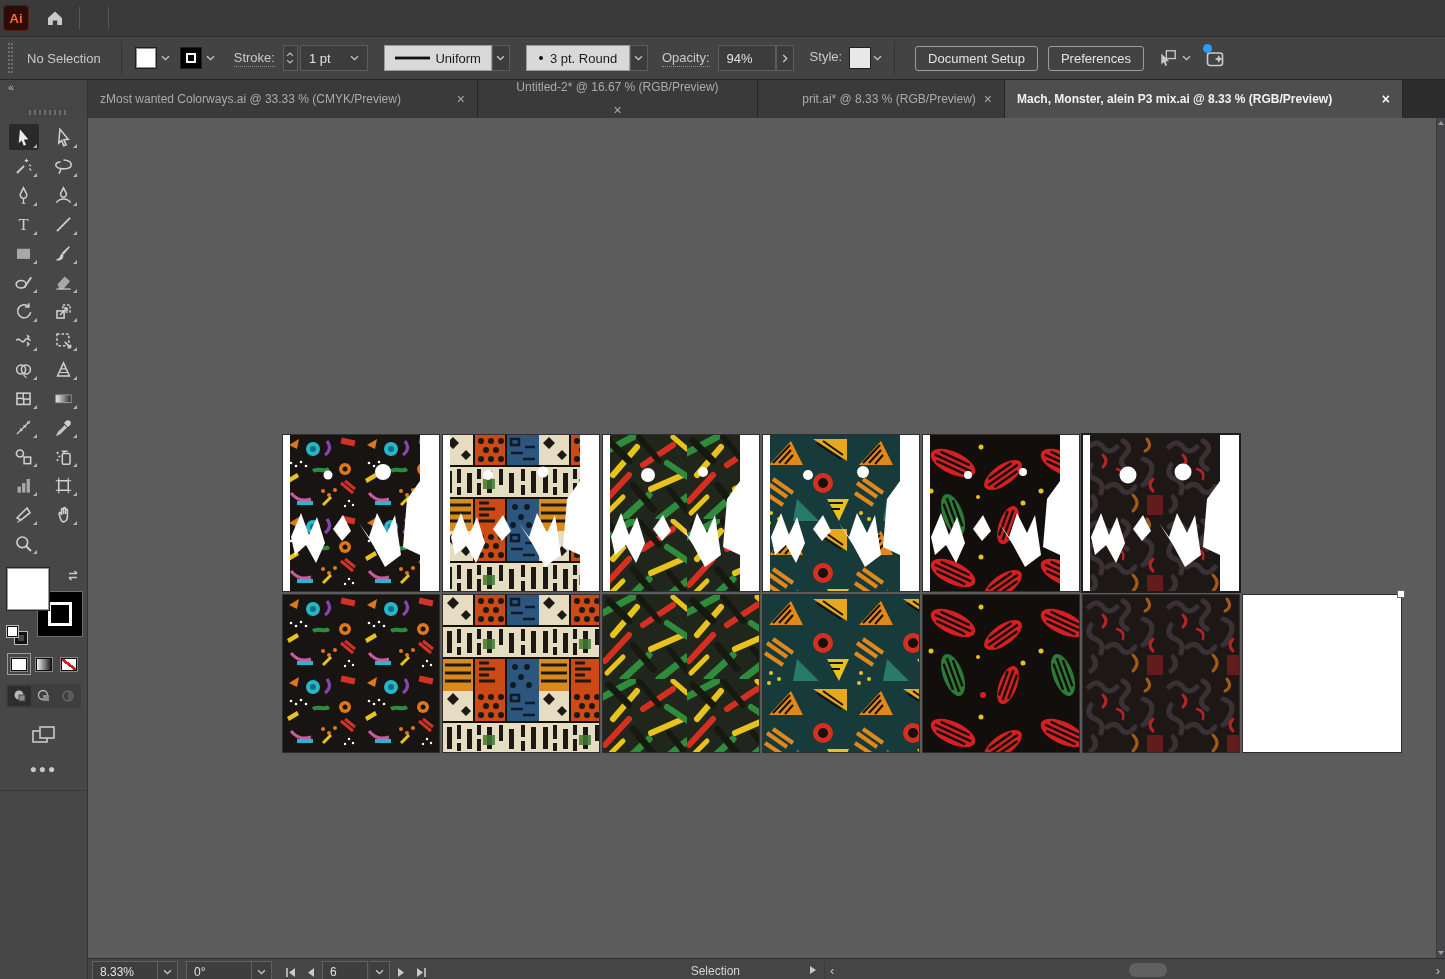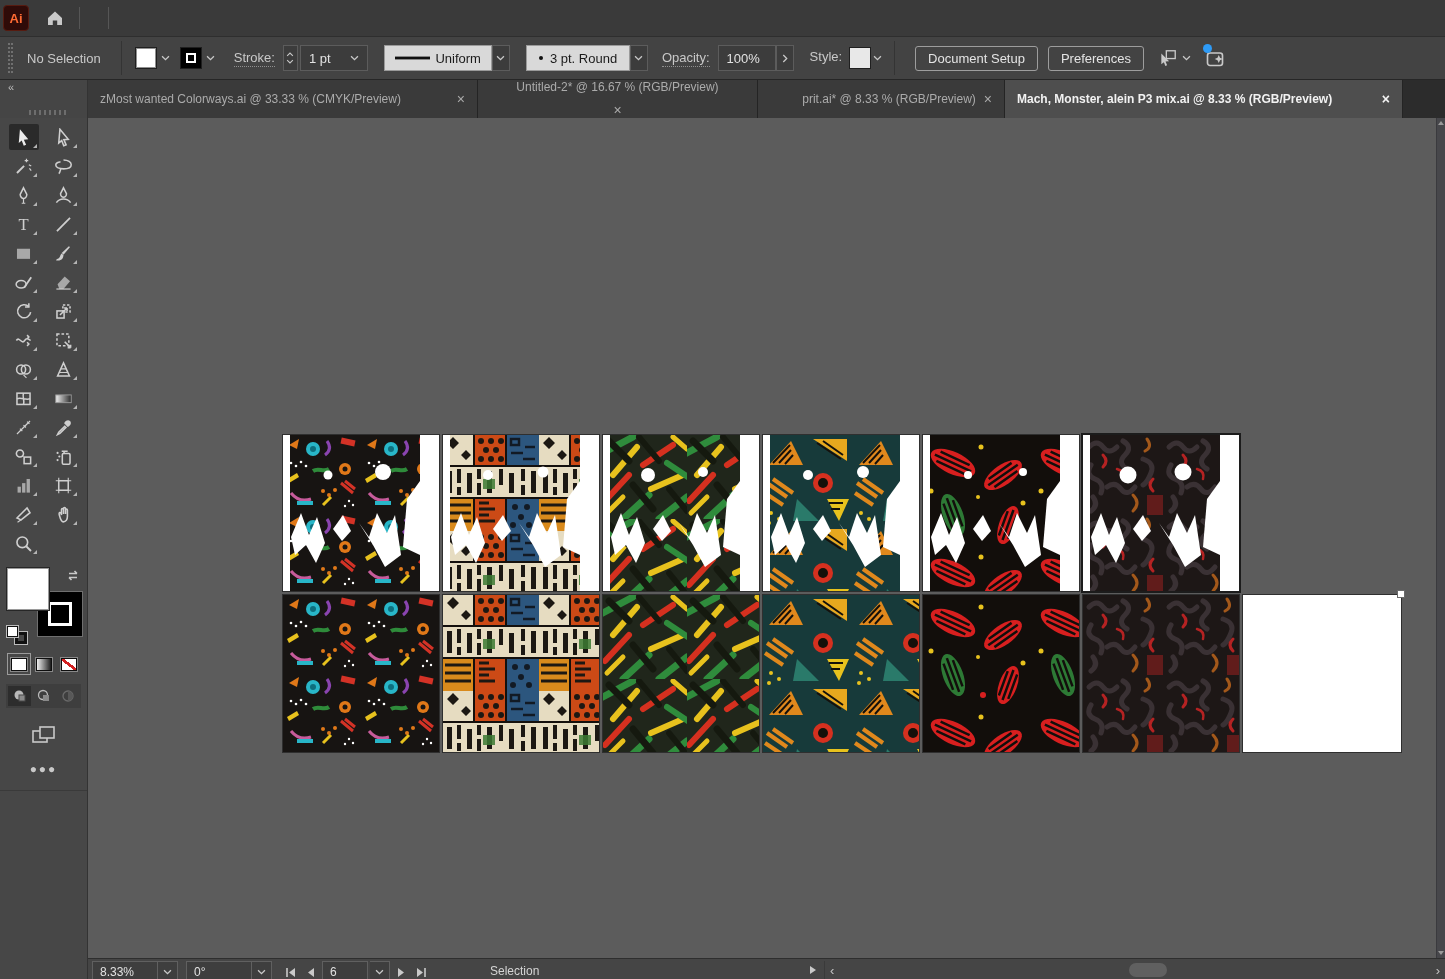--- a/index.html
+++ b/index.html
@@ -104,21 +104,21 @@
 
   
   .statusbar { flex:0 0 21px; background:#454545; border-top:1px solid #2e2e2e; display:flex;
     align-items:flex-start; padding:2px 0 0 4px; overflow:hidden; }
   .sb-field { height:22px; background:#3e3e3e; border:1px solid #606060; color:#e2e2e2; font-size:12px;
     display:flex; align-items:center; padding:0 7px; }
   .sb-chev { width:20px; height:22px; background:#3e3e3e; border:1px solid #606060; border-left:none;
     display:flex; align-items:center; justify-content:center; }
   .sb-nav { display:flex; align-items:center; gap:2px; margin-left:10px; }
   .sb-nav .nbtn { width:18px; height:18px; display:flex; align-items:center; justify-content:center; }
-  .sb-status { width:250px; margin-left:60px; text-align:left; color:#d5d5d5; font-size:12px; padding-top:3px; }
+  .sb-status { width:250px; margin-left:60px; text-align:right; color:#d5d5d5; font-size:12px; padding-top:3px; }
   .flyout { margin-left:70px; margin-top:5px; border-top:4px solid transparent; border-bottom:4px solid transparent;
     border-left:6px solid #c9c9c9; }
   .hscroll { flex:1; position:relative; height:19px; margin-left:8px; border-left:1px solid #3a3a3a; }
   .hs-arrow { position:absolute; top:0; height:19px; display:flex; align-items:center; color:#c2c2c2; font-size:13px; }
   .hs-thumb { position:absolute; left:49%; top:2px; width:38px; height:14px; border-radius:7px; background:#606060; }
 </style>
 </head>
 <body>
 
 <svg width="0" height="0" style="position:absolute">
@@ -355,21 +355,21 @@
         </svg>
       <span>3 pt. Round</span>
     </div>
     <div class="dark-chev-btn">
         <svg width="9" height="6" viewBox="0 0 10 7">
           <path d="M1,1.5 L5,5.5 L9,1.5" stroke="#c9c9c9" stroke-width="1.5" fill="none"></path>
         </svg>
       </div>
     <span class="lbl-dotted" style="margin:0 8px 0 14px">Opacity:</span>
     <div class="field" style="width:58px">
-      <span>100%</span>
+      <span>94%</span>
     </div>
     <div class="dark-chev-btn">
         <svg width="6" height="9" viewBox="0 0 7 10">
           <path d="M1.5,1 L5.5,5 L1.5,9" stroke="#c9c9c9" stroke-width="1.5" fill="none"></path>
         </svg>
       </div>
     <span class="ctext" style="margin:0 8px 4px 16px">Style:</span>
     <div class="style-sw"></div>
     <div class="chev">
         <svg width="9" height="6" viewBox="0 0 10 7">

